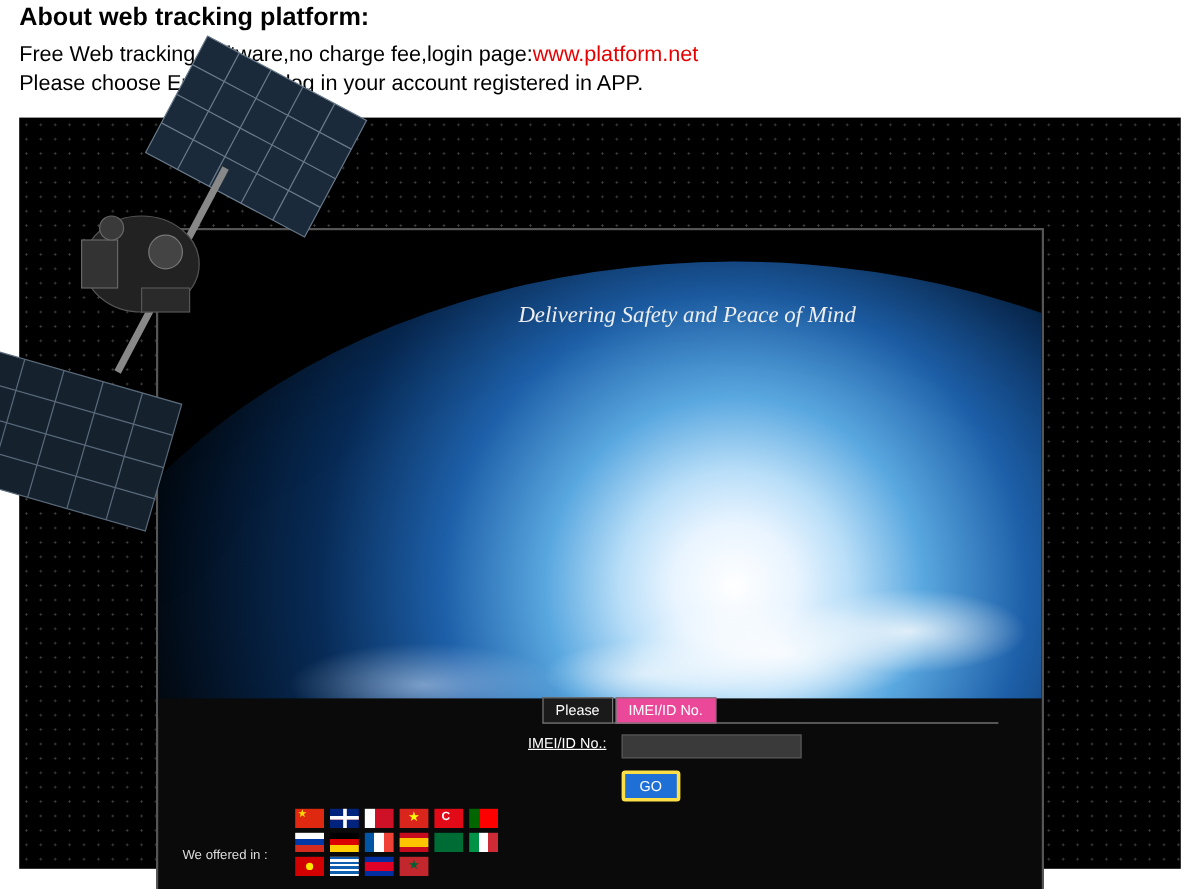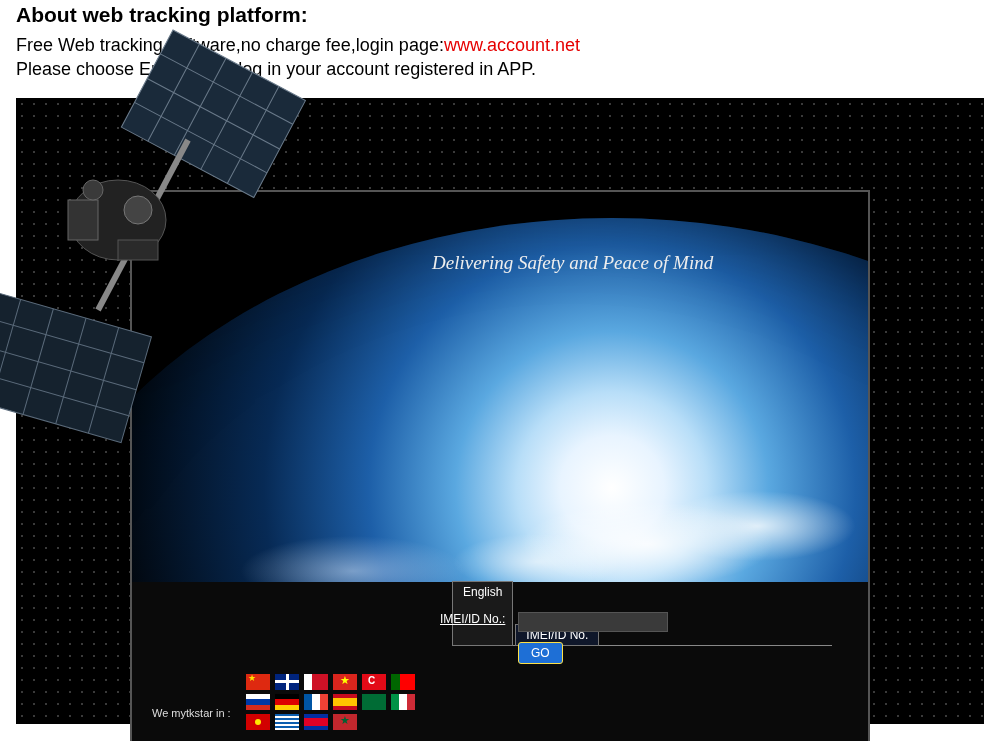--- a/index.html
+++ b/index.html
@@ -139,21 +139,21 @@
     font-size: 12px;
     padding: 3px 10px;
     border: 1px solid #777;
     color: #fff;
     cursor: pointer;
     margin-right: 2px;
     position: relative;
     top: 1px;
   }
   .tab.inactive { background: #1a1a1a; }
-  .tab.active   { background: #0f172a; margin-top: 43px; }
+  .tab.active   { background: #ec4899; }
   .form {
     position: absolute;
     left: 308px;
     top: 30px;
     color: #fff;
     font-size: 12px;
   }
   .form-row {
     display: flex;
     align-items: flex-start;
@@ -170,21 +170,21 @@
     background: #3a3a3a;
     border: 1px solid #555;
     color: #fff;
     padding: 0 4px;
     font-size: 12px;
   }
   .go-btn {
     margin-left: 78px;
     background: #1e6fd6;
     color: #fff;
-    border: 1px solid #fde047;
+    border: 3px solid #fde047;
     border-radius: 3px;
     padding: 3px 12px;
     font-size: 12px;
     cursor: pointer;
   }
   .offered {
     position: absolute;
     left: 20px;
     top: 125px;
     color: #ddd;
@@ -236,52 +236,52 @@
   .flag-kh { background: linear-gradient(#032ea1 25%,#e00025 25% 75%,#032ea1 75%); }
   .flag-ma { background:#c1272d; }
   .flag-ma::after { content:"★"; position:absolute; left:7px; top:0; color:#006233; font-size:11px; }
 </style>
 </head>
 <body>
 
 <div class="intro">
   <div class="intro-title">About web tracking platform:</div>
   <div class="intro-line">
-    <span>Free Web tracking software,no charge fee,login page:</span><a class="intro-link">www.account.net</a>
+    <span>Free Web tracking software,no charge fee,login page:</span><a class="intro-link">www.platform.net</a>
   </div>
   <div class="intro-line">Please choose English and log in your account registered in APP.</div>
 </div>
 
 <div class="stage">
 
 
   <div class="inner-panel">
 
     <div class="hero">
       <div class="earth"></div>
       <div class="clouds"></div>
       <div class="subtitle">Delivering Safety and Peace of Mind</div>
     </div>
 
     <div class="login-area">
 
       <div class="tabs">
-        <div class="tab inactive">English</div>
+        <div class="tab inactive">Please</div>
         <div class="tab active">IMEI/ID No.</div>
       </div>
 
       <div class="form">
         <div class="form-row">
           <div class="form-label">IMEI/ID No.:</div>
           <input class="form-input" type="text" value="" style="">
         </div>
         <button class="go-btn">GO</button>
       </div>
 
-      <div class="offered">We mytkstar in :</div>
+      <div class="offered">We offered in :</div>
 
       <div class="flags">
           <span class="flag flag-cn"></span>
           <span class="flag flag-gb"></span>
           <span class="flag flag-bh"></span>
           <span class="flag flag-vn"></span>
           <span class="flag flag-tr"></span>
           <span class="flag flag-pt"></span>
           <span class="flag flag-ru"></span>
           <span class="flag flag-de"></span>

